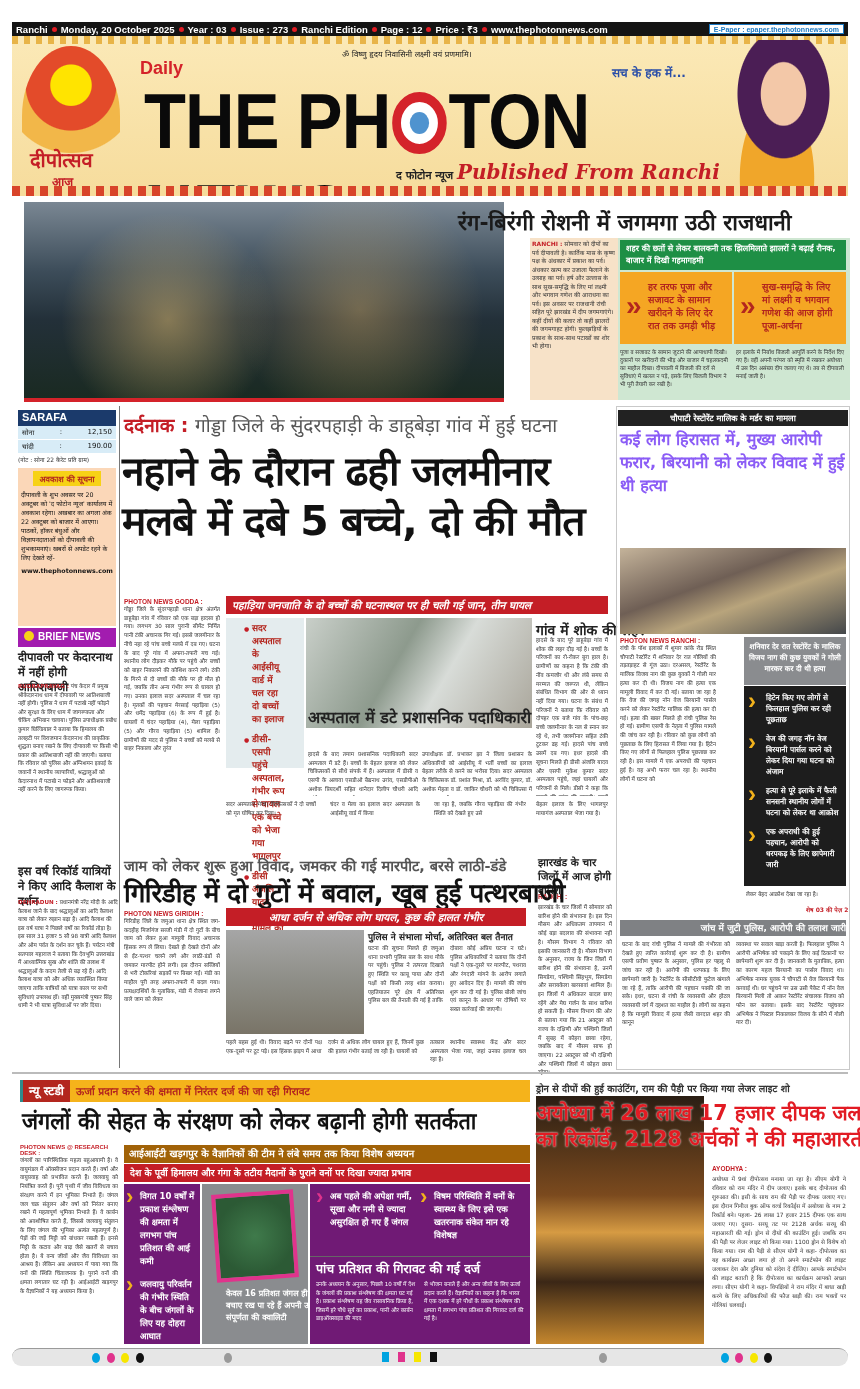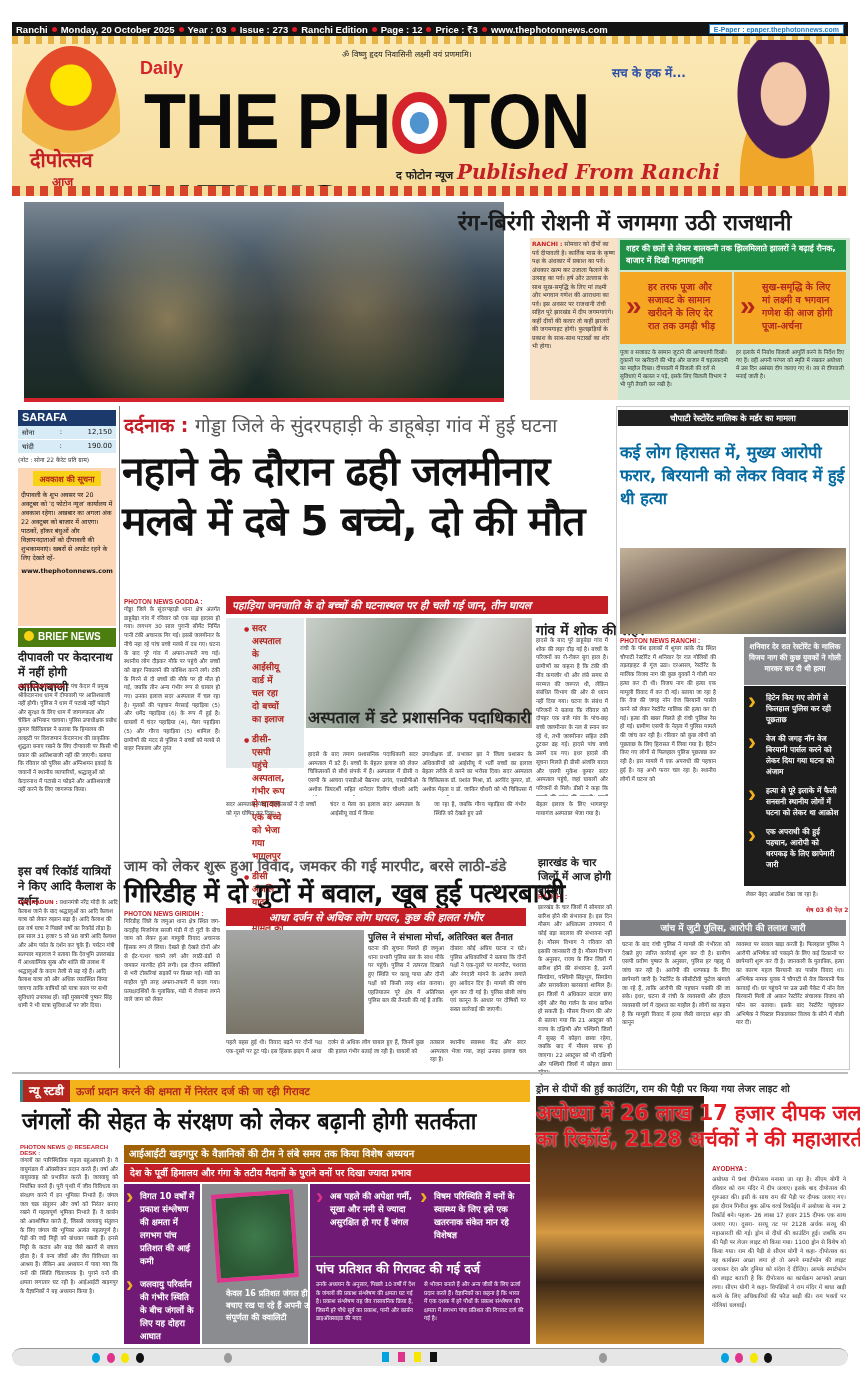--- a/index.html
+++ b/index.html
@@ -33,21 +33,21 @@
 .gp-box{position:absolute;top:34px;height:72px;width:112px;background:#f5a623;color:#b3261e;font:bold 9.5px "DejaVu Sans",sans-serif;padding:8px 6px 4px 28px;line-height:13px}
 .gp-box::before{content:"»";position:absolute;left:6px;top:18px;color:#b3261e;font:bold 28px "Liberation Sans",sans-serif}
 .gp-col{position:absolute;top:110px;width:110px;font-size:5.5px;line-height:8px;color:#333}
 .sarafa{left:18px;top:410px;width:98px}
 .sarafa-h{background:#1b3a6b;color:#fff;font:bold 11px "Liberation Sans",sans-serif;padding:1px 4px;height:16px}
 .sar-row{display:flex;justify-content:space-between;background:#d8ecf7;font-size:7px;padding:2px 4px;border-bottom:1px solid #fff}
 .sar-note{font-size:6px;margin-top:2px;color:#333}
 .notice{left:18px;top:468px;width:98px;height:158px;background:#fbd7b8;padding:3px;font-size:6.3px;line-height:9px}
 .notice-h{background:#f7d216;color:#b3261e;font:bold 8px "DejaVu Sans",sans-serif;text-align:center;margin:0 12px 4px;padding:2px 0}
 .notice-url{text-align:center;font-weight:bold;margin-top:4px}
-.brief-h{left:18px;top:628px;width:98px;height:18px;background:#4d7c0f;color:#fff;font:bold 10px "Liberation Sans",sans-serif;padding:3px 5px 16px 6px}
+.brief-h{left:18px;top:628px;width:98px;height:18px;background:#a21caf;color:#fff;font:bold 10px "Liberation Sans",sans-serif;padding:3px 5px 16px 6px}
 .brief-h span{display:inline-block;width:10px;height:10px;border-radius:50%;background:#f7d216;margin-right:4px;vertical-align:-1px}
 .brief-title{width:100px;font:bold 11.5px "DejaVu Sans",sans-serif;line-height:15px;color:#222}
 .brief-body{width:100px;font-size:5.6px;line-height:8.6px;color:#333}
 .brief-body b{color:#c41e26}
 .vline{background:#777;width:1px}
 .dard{left:124px;top:412px;font:bold 19px "DejaVu Sans",sans-serif;color:#555;white-space:nowrap}
 .dard span{color:#c41e26}
 .mainhead{left:122px;top:446px;width:486px;font:900 40px "DejaVu Sans",sans-serif;line-height:50px;color:#111;letter-spacing:-1px;transform:scaleX(1.02);transform-origin:left;white-space:nowrap}
 .bylinesm{font:bold 6.5px "Liberation Sans",sans-serif;color:#c41e26}
 .col-text{font-size:5.6px;line-height:8.7px;color:#333;text-align:justify}
@@ -55,26 +55,26 @@
 .bullets{background:#e4ecee;font:bold 9px "DejaVu Sans",sans-serif;color:#b3261e;line-height:13px;padding:4px 19px}
 .bullets div{margin-bottom:7px;padding-left:7px;position:relative}
 .bullets div::before{content:"●";position:absolute;left:-1px;top:0;font-size:6px;color:#c41e26}
 .photo-hosp{background:linear-gradient(120deg,#c9cfc9,#8d9a8d 40%,#d8dcd8 60%,#a9a59a)}
 .photo-crowd{background:linear-gradient(160deg,#c4b39a,#6f5f55 40%,#b8a47c 60%,#44474a)}
 .photo-giridih{background:linear-gradient(180deg,#a6a6a6,#8d8d86 50%,#797467)}
 .photo-forest{background:radial-gradient(circle,#3f7a4b,#2c5a35 70%)}
 .photo-diyas{background:linear-gradient(180deg,#2a1e14,#7b4a1e 40%,#d69b43 55%,#3b2716 75%,#c5872e)}
 .subh{font:bold 12px "DejaVu Sans",sans-serif;color:#222;white-space:nowrap}
 .murder-tag{left:618px;top:410px;width:230px;height:16px;background:#222;color:#fff;font:bold 8.2px "DejaVu Sans",sans-serif;text-align:center;line-height:16px}
-.murder-head{left:620px;top:441px;width:230px;font:bold 16.2px "DejaVu Sans",sans-serif;line-height:23px;color:#0369a1}
+.murder-head{left:620px;top:428px;width:230px;font:bold 16.2px "DejaVu Sans",sans-serif;line-height:23px;color:#8b5cf6}
 .murder-cap{background:#8a8c8f;color:#fff;font:bold 7.3px "DejaVu Sans",sans-serif;line-height:11px;text-align:center;padding:4px}
 .murder-bl{background:#1d1d1d;color:#fff;font:bold 7.4px "DejaVu Sans",sans-serif;line-height:11px;padding:6px 4px 0 22px}
 .murder-bl div{position:relative;margin-bottom:8px}
 .murder-bl div::before{content:"›";position:absolute;left:-18px;top:-5px;color:#f2b21c;font:bold 24px "Liberation Sans",sans-serif}
-.grey-bar{background:#7f8184;color:#fff;font:bold 9px "DejaVu Sans",sans-serif;text-align:center;line-height:16px}
+.grey-bar{background:#7f8184;color:#fff;font:bold 9px "DejaVu Sans",sans-serif;text-align:right;line-height:16px}
 .jharkhand-h{font:bold 10.5px "DejaVu Sans",sans-serif;line-height:14px;color:#222}
 .giri-sub{left:124px;top:855px;font:bold 14.5px "DejaVu Sans",sans-serif;color:#555;white-space:nowrap}
 .giri-head{left:124px;top:874px;font:900 26px "DejaVu Sans",sans-serif;color:#111;white-space:nowrap;letter-spacing:-0.5px}
 .study-tag{left:20px;top:1080px;width:510px;height:22px;background:#f5b31b;border-left:3px solid #2e8b8b}
 .study-tag b{display:inline-block;background:#b3261e;color:#fff;font:bold 12px "DejaVu Sans",sans-serif;padding:2px 6px;height:22px}
 .study-tag span{color:#b3261e;font:bold 10.5px "DejaVu Sans",sans-serif;margin-left:6px}
 .study-head{left:22px;top:1104px;width:510px;font:bold 23px "DejaVu Sans",sans-serif;color:#111;white-space:nowrap;transform:scaleX(0.94);transform-origin:left}
 .blackbar{background:#a16207;color:#fff;font:bold 9.8px "DejaVu Sans",sans-serif;white-space:nowrap;padding:2px 5px;overflow:hidden}
 .dark-panel{background:#701a75;color:#fff}
 .yb{font:bold 8.5px "DejaVu Sans",sans-serif;line-height:13px;position:relative;padding-left:12px}

